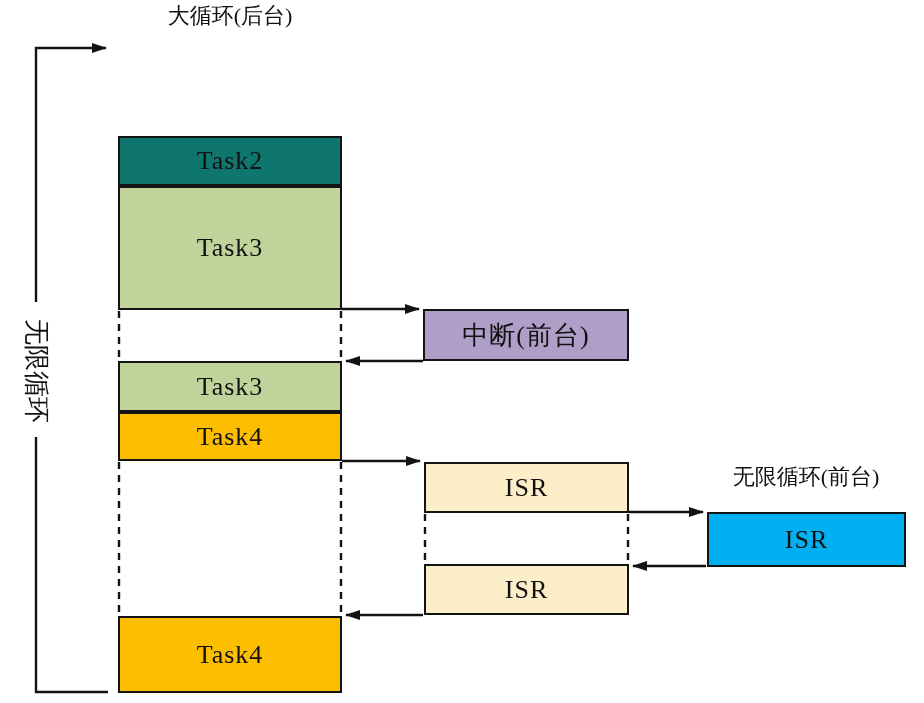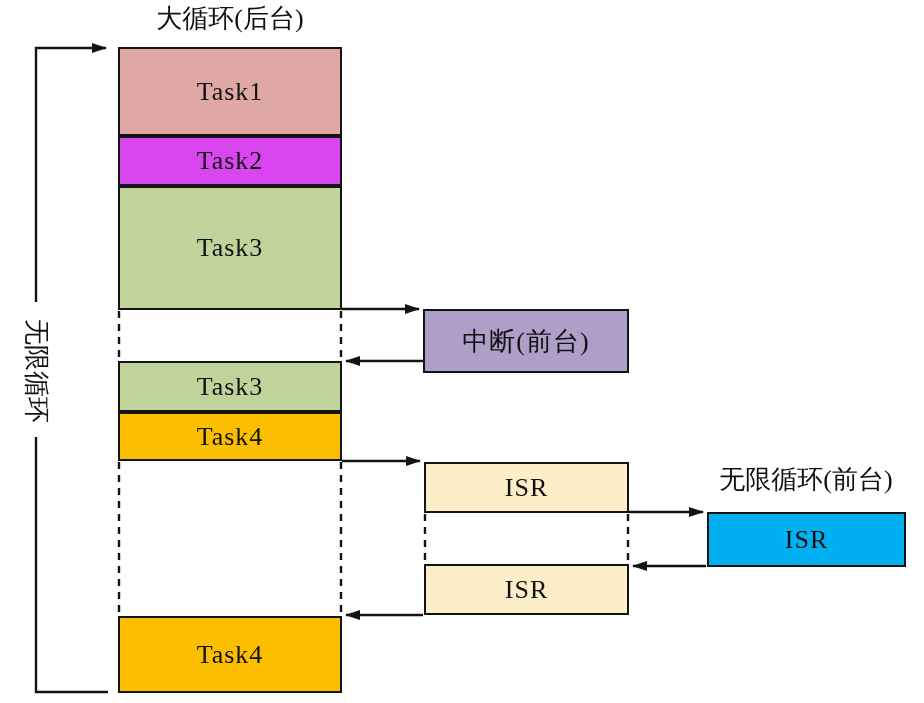--- a/index.html
+++ b/index.html
@@ -21,21 +21,21 @@
     justify-content: center;
   }
   .box-label {
     font-size: 26px;
     letter-spacing: 1px;
     white-space: nowrap;
   }
   .title {
     position: absolute;
     text-align: center;
-    font-size: 26px;
+    font-size: 22px;
     white-space: nowrap;
   }
   .bg-title   { left: 100px; top: 1px;  width: 260px; }
   .nest-title { left: 688px; top: 462px; width: 236px; }
   .loop-label {
     position: absolute;
     left: -45px;
     top: 355px;
     width: 162px;
     height: 32px;
@@ -57,45 +57,42 @@
 <body>
 
 <div class="canvas">
 
   <div class="title bg-title">大循环(后台)</div>
 
   <div class="title nest-title">无限循环(前台)</div>
 
   <div class="loop-label">无限循环</div>
 
-  <div class="box" style="left: 118px; top: 47px; width: 224px; height: 89px; background-color: rgb(223, 168, 164);">
-    <span class="box-label">Task1</span>
-  </div>
 
-  <div class="box" style="left: 118px; top: 136px; width: 224px; height: 50px; background-color: #d946ef;">
+  <div class="box" style="left: 118px; top: 136px; width: 224px; height: 50px; background-color: #0f766e;">
     <span class="box-label">Task2</span>
   </div>
 
   <div class="box" style="left: 118px; top: 186px; width: 224px; height: 124px; background-color: rgb(191, 211, 154);">
     <span class="box-label">Task3</span>
   </div>
 
   <div class="box" style="left: 118px; top: 361px; width: 224px; height: 51px; background-color: rgb(191, 211, 154);">
     <span class="box-label">Task3</span>
   </div>
 
   <div class="box" style="left: 118px; top: 412px; width: 224px; height: 49px; background-color: rgb(253, 190, 0);">
     <span class="box-label">Task4</span>
   </div>
 
   <div class="box" style="left: 118px; top: 616px; width: 224px; height: 77px; background-color: rgb(253, 190, 0);">
     <span class="box-label">Task4</span>
   </div>
 
-  <div class="box" style="left: 423px; top: 309px; width: 206px; height: 64px; background-color: rgb(175, 158, 199);">
+  <div class="box" style="left: 423px; top: 309px; width: 206px; height: 52px; background-color: rgb(175, 158, 199);">
     <span class="box-label">中断(前台)</span>
   </div>
 
   <div class="box" style="left: 424px; top: 462px; width: 205px; height: 51px; background-color: rgb(252, 238, 201);">
     <span class="box-label">ISR</span>
   </div>
 
   <div class="box" style="left: 424px; top: 564px; width: 205px; height: 51px; background-color: rgb(252, 238, 201);">
     <span class="box-label">ISR</span>
   </div>

